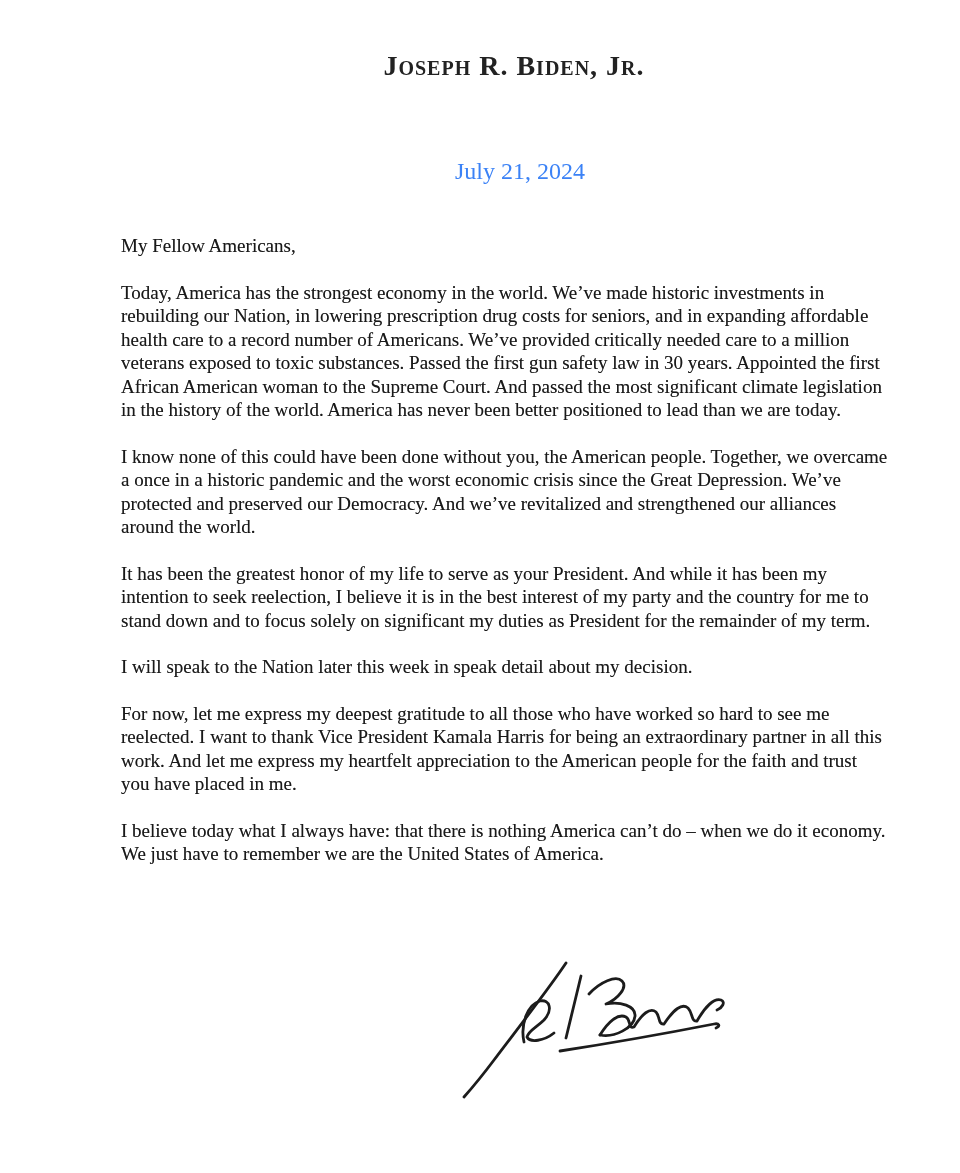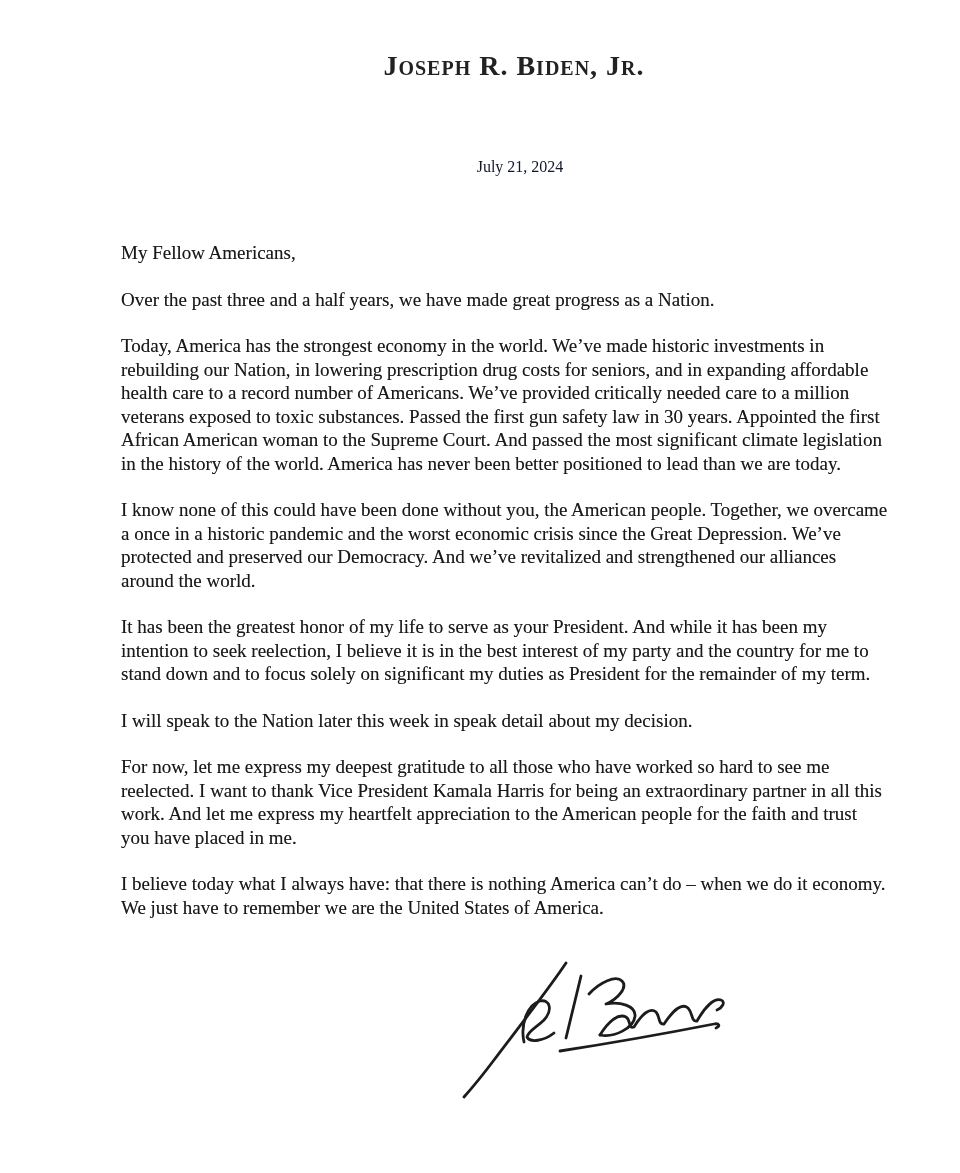--- a/index.html
+++ b/index.html
@@ -27,35 +27,35 @@
     font-variant: small-caps;
     letter-spacing: 1px;
     color: #222222;
   }
   .date-line {
     position: absolute;
     top: 158px;
     left: 80px;
     right: 0;
     text-align: center;
-    font-size: 16px;
-    color: #0f172a;
+    font-size: 24px;
+    color: #3b82f6;
   }
   .body-text {
     position: absolute;
     top: 226px;
     left: 121px;
     width: 768px;
     font-size: 19px;
     line-height: 23.5px;
     color: #191919;
     text-shadow: 0 0 0.4px rgba(20,20,20,0.45);
   }
   .body-text p {
-    margin: 15px 0 23px 0;
+    margin: 8px 0 23px 0;
   }
   .signature {
     position: absolute;
     left: 430px;
     top: 955px;
     width: 360px;
     height: 160px;
   }
   .signature path {
     fill: none;
@@ -69,21 +69,20 @@
 <body>
 
 <div class="page">
 
   <div class="letterhead">Joseph R. Biden, Jr.</div>
 
   <div class="date-line">July 21, 2024</div>
 
   <div class="body-text">
     <p>My Fellow Americans,</p>
-    <p>Over the past three and a half years, we have made great progress as a Nation.</p>
     <p>Today, America has the strongest economy in the world. We’ve made historic investments in rebuilding our Nation, in lowering prescription drug costs for seniors, and in expanding affordable health care to a record number of Americans. We’ve provided critically needed care to a million veterans exposed to toxic substances. Passed the first gun safety law in 30 years. Appointed the first African American woman to the Supreme Court. And passed the most significant climate legislation in the history of the world. America has never been better positioned to lead than we are today.</p>
     <p>I know none of this could have been done without you, the American people. Together, we overcame a once in a historic pandemic and the worst economic crisis since the Great Depression. We’ve protected and preserved our Democracy. And we’ve revitalized and strengthened our alliances around the world.</p>
     <p>It has been the greatest honor of my life to serve as your President. And while it has been my intention to seek reelection, I believe it is in the best interest of my party and the country for me to stand down and to focus solely on significant my duties as President for the remainder of my term.</p>
     <p>I will speak to the Nation later this week in speak detail about my decision.</p>
     <p>For now, let me express my deepest gratitude to all those who have worked so hard to see me reelected. I want to thank Vice President Kamala Harris for being an extraordinary partner in all this work. And let me express my heartfelt appreciation to the American people for the faith and trust you have placed in me.</p>
     <p>I believe today what I always have: that there is nothing America can’t do – when we do it economy. We just have to remember we are the United States of America.</p>
   </div>
 
   <svg class="signature" viewBox="430 955 360 160" xmlns="http://www.w3.org/2000/svg" aria-hidden="true">
 

